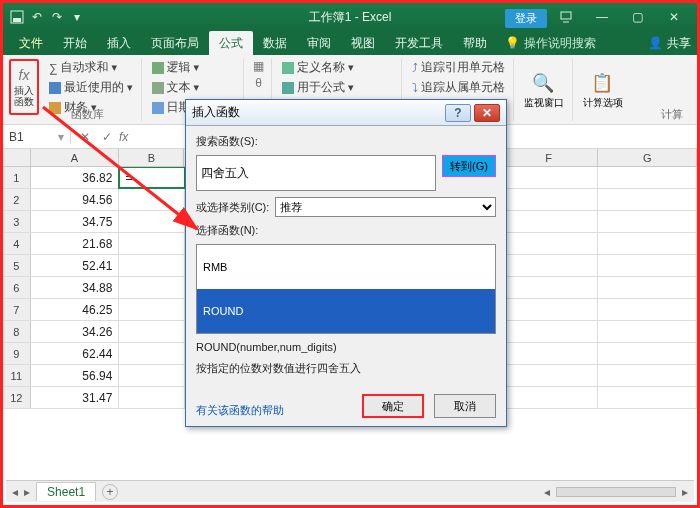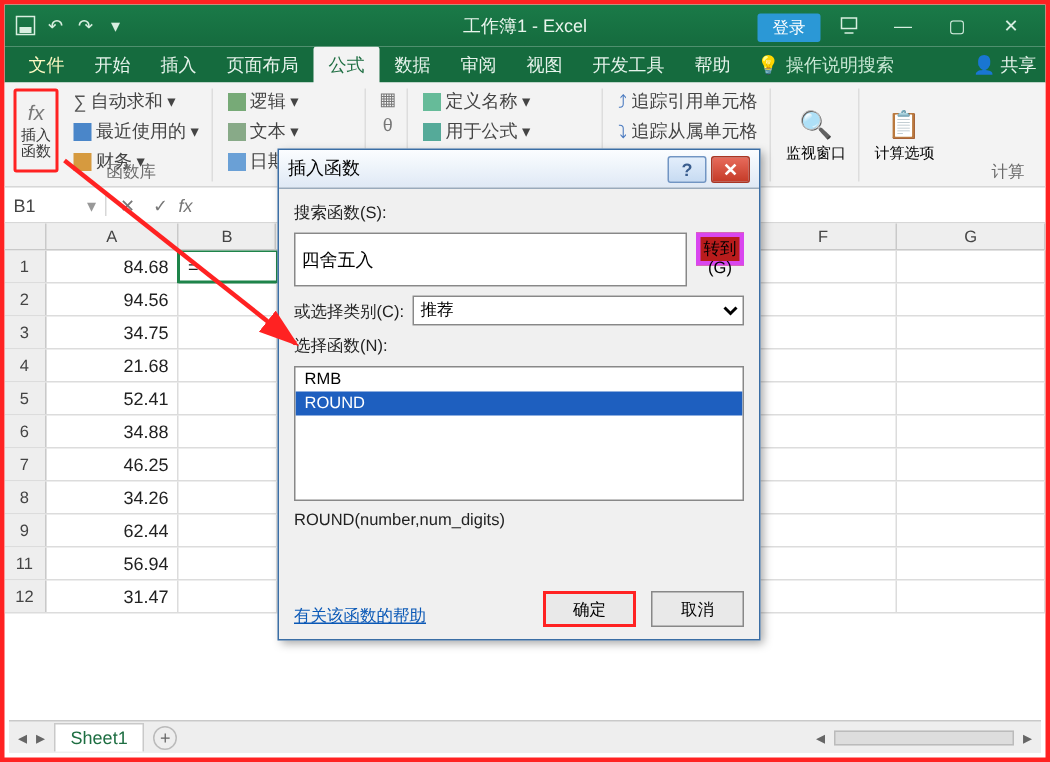--- a/index.html
+++ b/index.html
@@ -54,28 +54,28 @@
 .sheetbar .plus{width:16px;height:16px;border:1px solid #bbb;border-radius:50%;display:flex;align-items:center;justify-content:center}
 .dialog{position:absolute;left:182px;top:96px;width:322px;height:328px;background:#f0f0f0;border:1px solid #3b6ea5;box-shadow:2px 2px 6px rgba(0,0,0,.35);display:flex;flex-direction:column}
 .dlgtitle{height:26px;background:linear-gradient(#fbfdff,#dfe9f5);display:flex;align-items:center;padding:0 6px;justify-content:space-between;border-bottom:1px solid #9ab}
 .dlgtitle .r{display:flex;gap:3px}
 .dlgbtn{width:26px;height:18px;border:1px solid #7195c3;background:linear-gradient(#e3eefb,#c7dbf2);border-radius:2px;display:flex;align-items:center;justify-content:center;color:#395d8e;font-weight:bold}
 .dlgbtn.close{background:linear-gradient(#e76b5c,#c53b28);border-color:#a83524;color:#fff}
 .dlgbody{padding:8px 10px;flex:1;display:flex;flex-direction:column;gap:6px}
 .dlgbody label{font-size:11px;color:#222}
 .searchrow{display:flex;gap:6px;align-items:flex-start}
 .searchrow input{flex:1;height:36px;border:1px solid #888;background:#fff;padding:4px;font-size:12px}
-.gobtn{width:32px;height:22px;border:3px solid #d946ef;background:#b91c1c;font-size:11px}
+.gobtn{width:54px;height:22px;border:1px solid #d946ef;background:#0ea5e9;font-size:11px}
 .selrow{display:flex;align-items:center;gap:6px}
 .selrow select{flex:1;height:20px;border:1px solid #888;background:#fff;font-size:11px}
 .listbox{height:90px;border:1px solid #888;background:#fff;overflow:hidden}
-.listbox .opt{padding:2px 6px;font-size:11px;color:#000}
+.listbox .opt{padding:16px 6px;font-size:11px;color:#000}
 .listbox .opt.sel{background:#1e5fbf;color:#fff}
 .desc{font-size:11px;color:#222;line-height:15px}
-.helplink{color:#0a58b6;text-decoration:underline;font-size:11px;margin-top:auto}
+.helplink{color:#0a58b6;font-size:11px;margin-top:auto}
 .dlgbuttons{display:flex;gap:10px;justify-content:flex-end;padding:8px 10px;border-top:1px solid #ddd}
 .dlgbuttons button{width:62px;height:24px;border:1px solid #888;background:#e9e9e9;font-size:11px}
 .dlgbuttons button.ok{border:2px solid #f22}
 .arrow{position:absolute;pointer-events:none}
 svg{display:block}
 </style>
 </head>
 <body>
 
 <div class="titlebar">
@@ -191,21 +191,21 @@
   <div class="ch cA">A</div>
   <div class="ch cB">B</div>
   <div class="ch" style="width:320px"></div>
   <div class="ch cF">F</div>
   <div class="ch cG">G</div>
 </div>
 
 <div class="grid">
   <div class="row">
       <div class="rh">1</div>
-      <div class="cell cA">84.68</div>
+      <div class="cell cA">36.82</div>
       <div class="cell cB sel">=</div>
       <div class="cell" style="width:320px"></div>
       <div class="cell cF"></div>
       <div class="cell cG"></div>
     </div>
   <div class="row">
       <div class="rh">2</div>
       <div class="cell cA">94.56</div>
       <div class="cell cB"></div>
       <div class="cell" style="width:320px"></div>
@@ -313,20 +313,21 @@
     <div class="selrow">
       <label>或选择类别(C):</label>
       <select><option>推荐</option></select>
     </div>
     <label>选择函数(N):</label>
     <div class="listbox">
       <div class="opt">RMB</div>
       <div class="opt sel">ROUND</div>
     </div>
     <div class="desc">ROUND(number,num_digits)</div>
+    <div class="desc">按指定的位数对数值进行四舍五入</div>
     <div style="display:flex;align-items:flex-end;margin-top:auto">
       <a class="helplink">有关该函数的帮助</a>
       <div class="dlgbuttons" style="margin-left:auto;padding:0;border:none">
         <button class="ok">确定</button>
         <button>取消</button>
       </div>
     </div>
   </div>
 </div>
 

